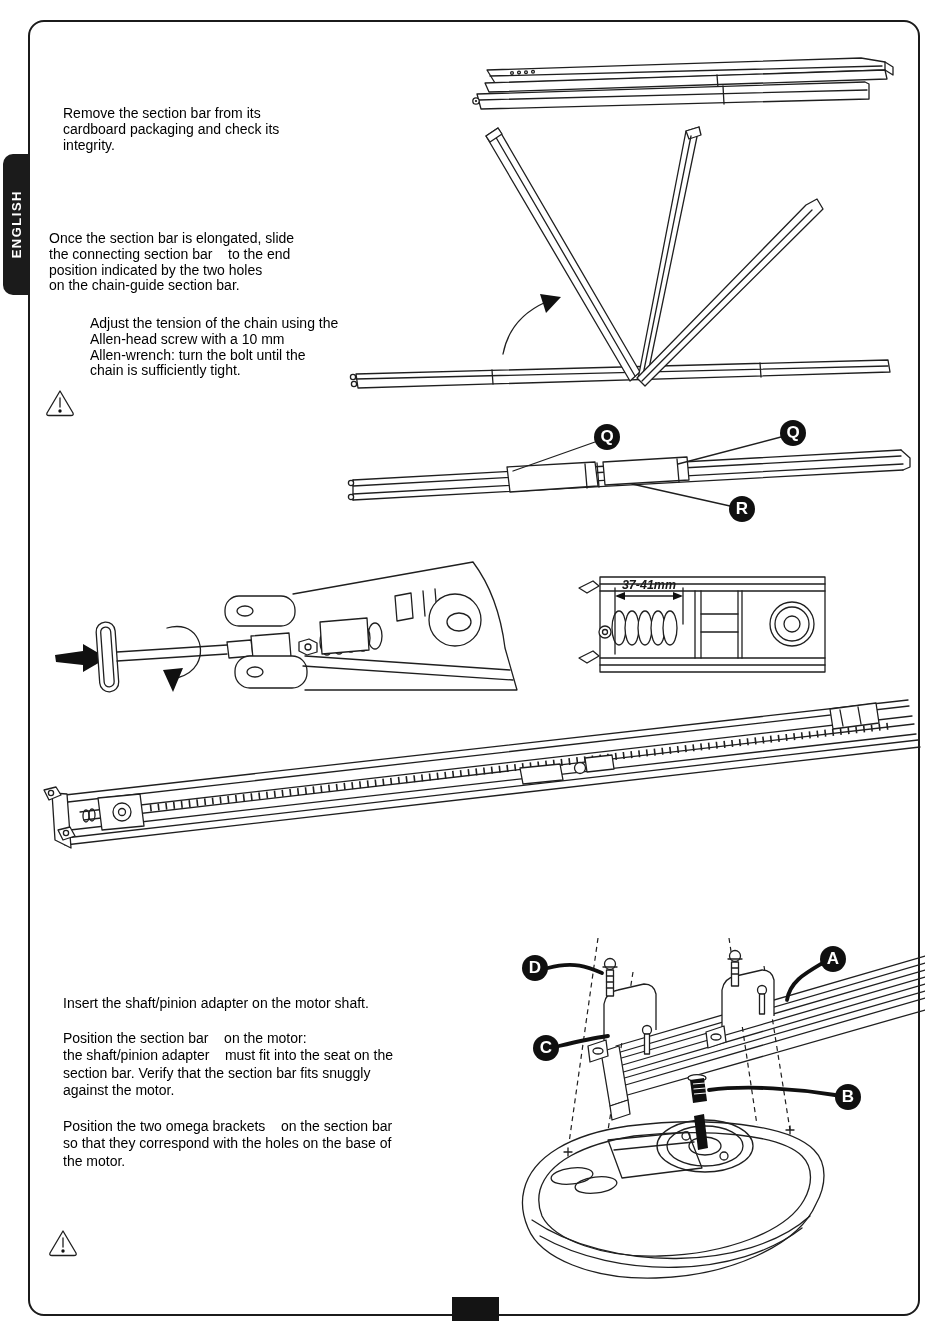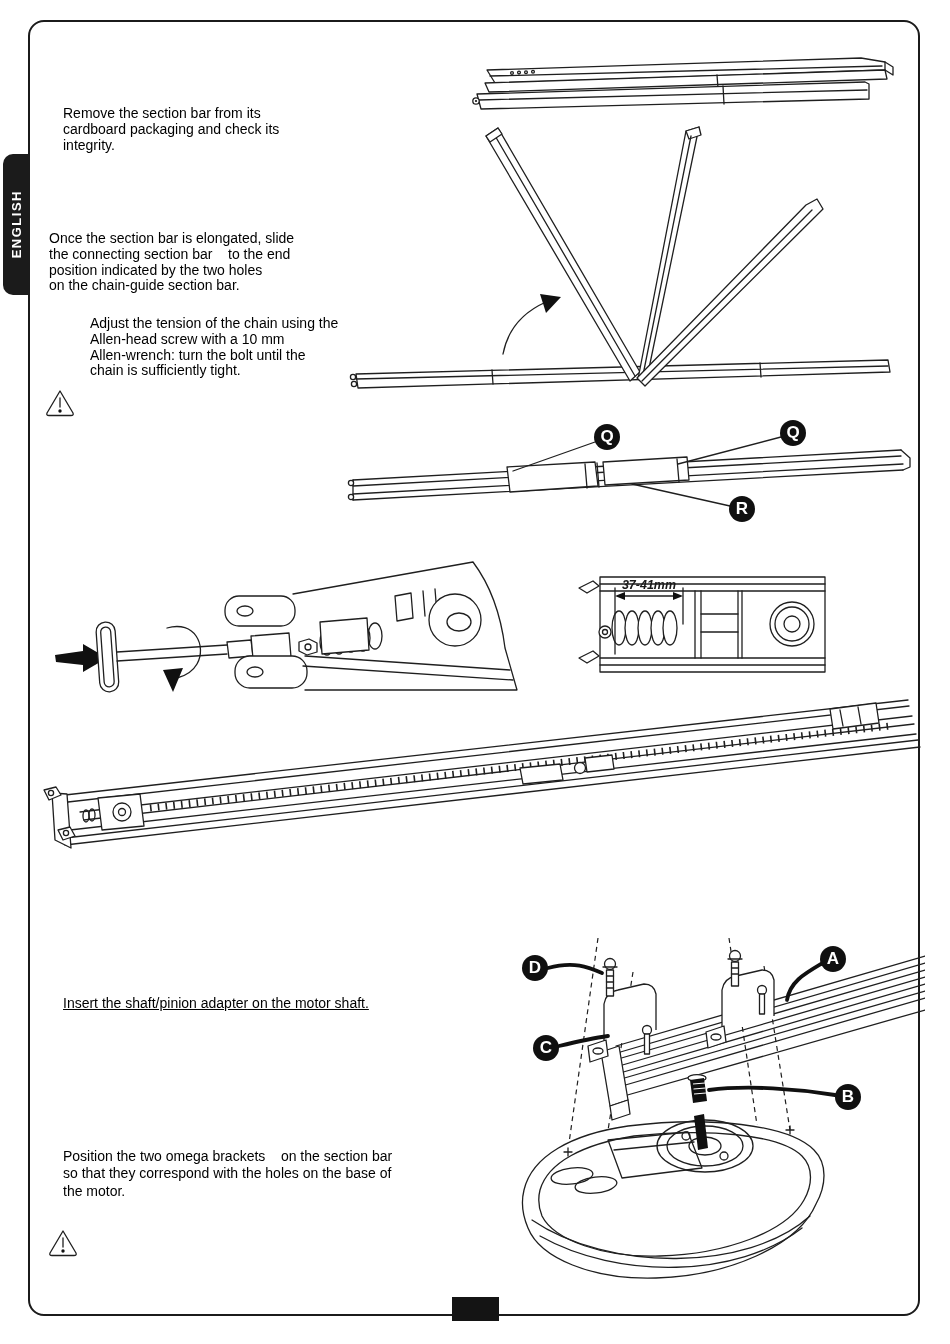--- a/index.html
+++ b/index.html
@@ -233,22 +233,26 @@
       <polygon class="lnw" points="480,78 520,74 523,90 483,94"></polygon>
       <circle class="lnw" cx="540" cy="78" r="5.5"></circle>
       <polygon class="lnw" points="545,68 572,65 574,79 547,82"></polygon>
 
       <polygon class="lnw" points="790,19 836,13 839,33 793,39"></polygon>
       <line class="ln" x1="800" y1="20" x2="803" y2="36"></line>
       <line class="ln" x1="818" y1="17" x2="821" y2="34"></line>
     </svg>
   </div>
 
-  <div class="txt lower" style="left:63px;top:995px;text-decoration:underline;">Insert the shaft/pinion adapter on the motor shaft.</div>
-  <div class="txt lower" style="left:63px;top:1148px;">Position the two omega brackets&nbsp;&nbsp;&nbsp; on the section bar
+  <div class="txt lower" style="left:63px;top:995px;">Insert the shaft/pinion adapter on the motor shaft.</div>
+  <div class="txt lower" style="left:63px;top:1030px;">Position the section bar&nbsp;&nbsp;&nbsp; on the motor:
+the shaft/pinion adapter&nbsp;&nbsp;&nbsp; must fit into the seat on the
+section bar. Verify that the section bar fits snuggly
+against the motor.</div>
+  <div class="txt lower" style="left:63px;top:1118px;">Position the two omega brackets&nbsp;&nbsp;&nbsp; on the section bar
 so that they correspond with the holes on the base of
 the motor.</div>
 
   <div class="fig" style="left:47px;top:1228px;">
     <svg width="32" height="30" viewBox="0 0 32 30">
       <path class="ln" stroke-width="2.2" d="M16,3 L29,25 Q30,27.5 27,27.5 L5,27.5 Q2,27.5 3,25 Z"></path>
       <line class="ln" stroke-width="2.6" x1="16" y1="10" x2="16" y2="19"></line>
       <circle class="blk" cx="16" cy="23" r="1.7"></circle>
     </svg>
   </div>

